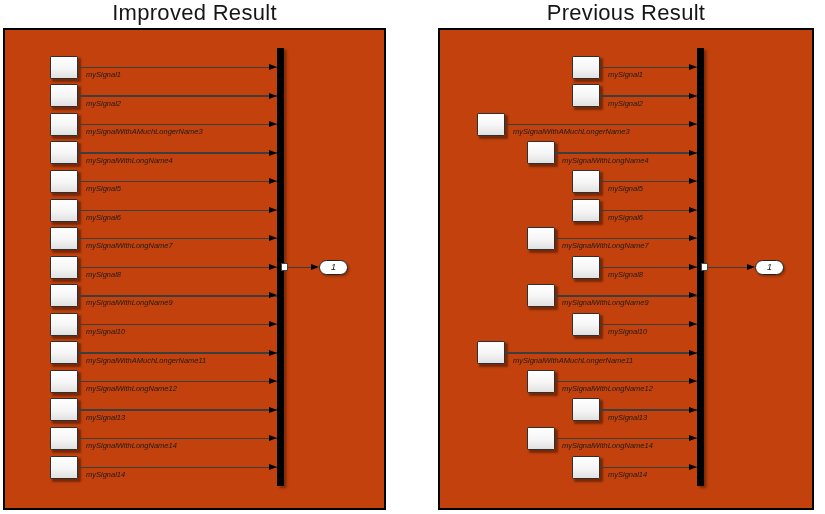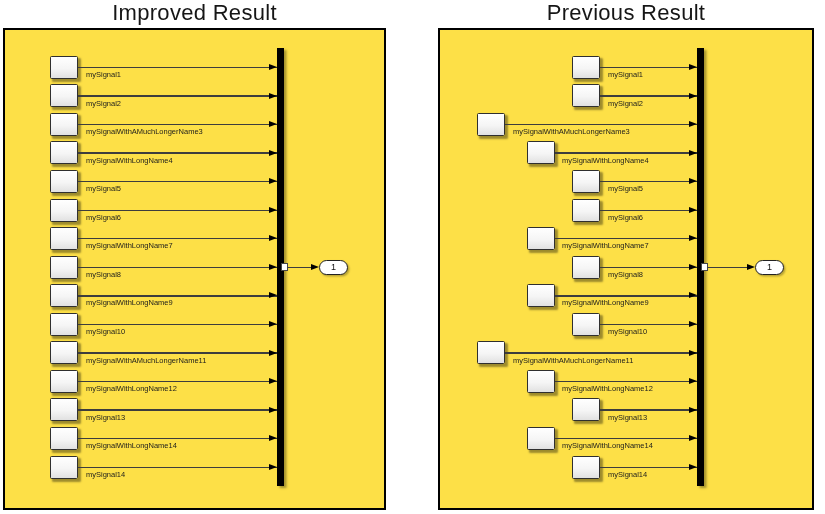--- a/index.html
+++ b/index.html
@@ -27,21 +27,22 @@
     letter-spacing: 0.3px;
     color: #161616;
     white-space: nowrap;
   }
   .panel {
     position: absolute;
     top: 28px;
     height: 482px;
     border: 2px solid #000000;
     box-sizing: border-box;
-    background: #fde047;
+    background: #c2410c;
+    font-style: italic;
   }
   .block {
     position: absolute;
     width: 28px;
     height: 23px;
     box-sizing: border-box;
     border: 1px solid #2f2f2f;
     border-radius: 1.5px;
     background: linear-gradient(180deg, #ffffff 0%, #f5f5f5 55%, #e1e1e1 100%);
     box-shadow: 2.5px 2.5px 2px rgba(0,0,0,0.38);

